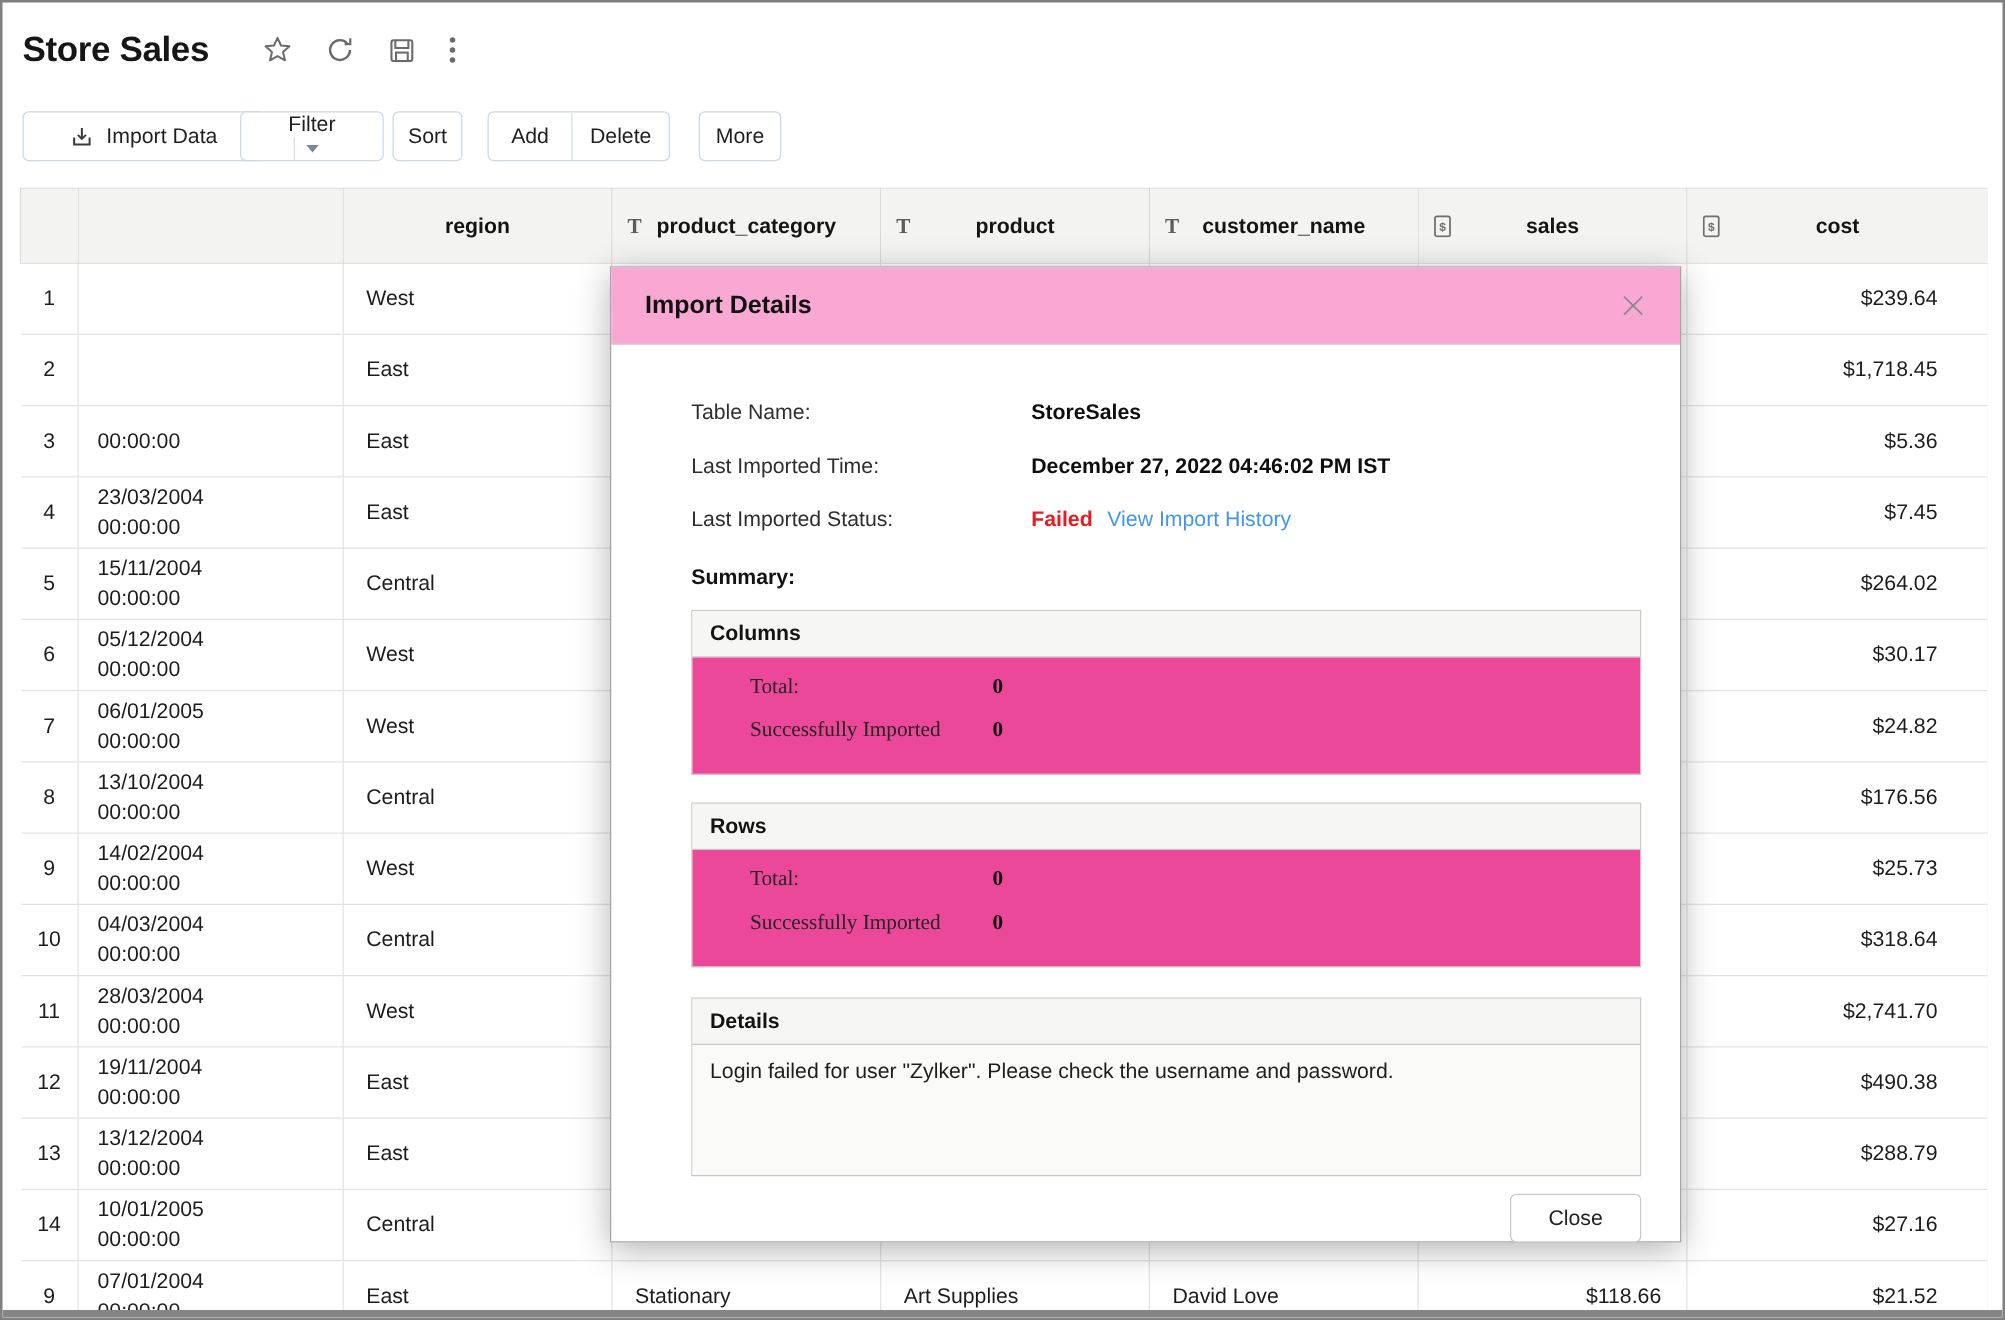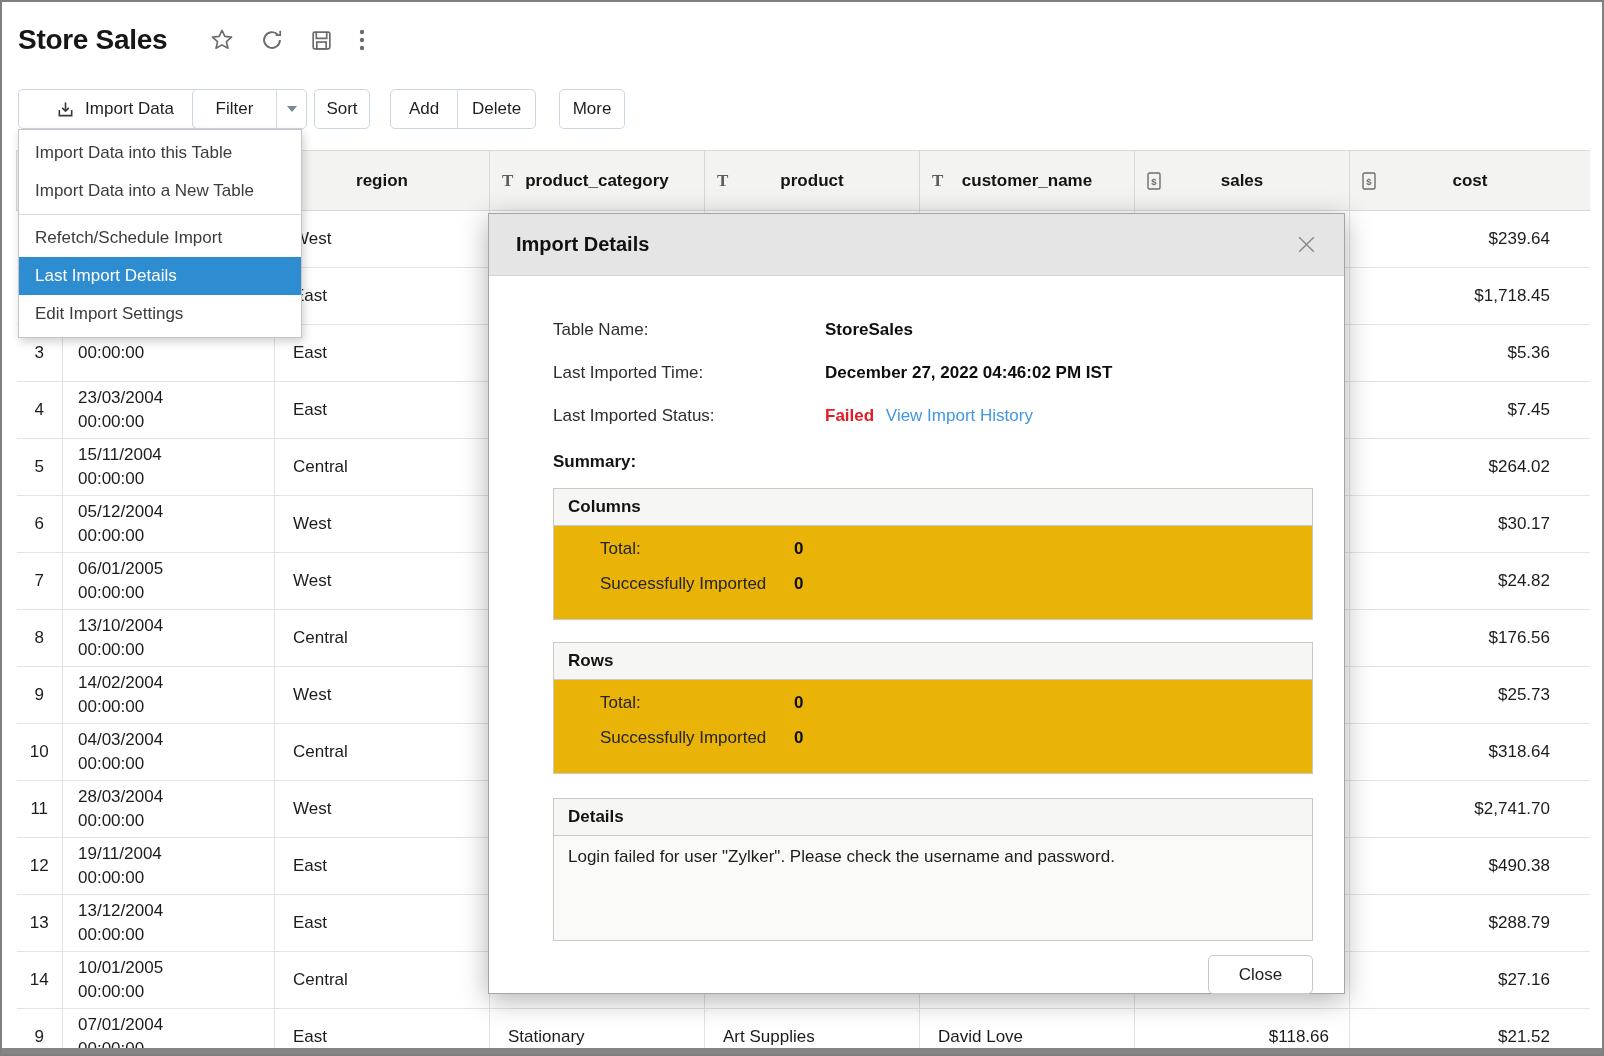--- a/index.html
+++ b/index.html
@@ -11,21 +11,21 @@
   .page-title { font-size:28px; font-weight:800; color:#161616; letter-spacing:-0.3px; }
   .header-icons { display:flex; align-items:center; gap:24px; margin-left:42px; }
   .hicon { display:inline-flex; align-items:center; cursor:pointer; }
 
   
   .toolbar { position:absolute; top:87px; left:0; height:40px; width:100%; }
   .tbtn, .tgroup { position:absolute; top:0; height:40px; background:#fff; border:1px solid #ccd7e4;
     border-radius:5px; display:flex; align-items:center; justify-content:center;
     font-size:17px; color:#1f1f1f; cursor:pointer; }
   .btn-import { left:16px; width:194px; gap:10px; }
-  .btn-filter { left:190px; width:115px; padding:0; }
+  .btn-filter { left:190px; width:115px; padding:0;flex-direction:column; }
   .btn-filter .flabel { flex:1; text-align:center; }
   .btn-filter .fcaret-zone { width:30px; height:100%; display:flex; align-items:center; justify-content:center; border-left:1px solid #d4dde8; }
   .caret-down { width:0; height:0; border-left:5px solid transparent; border-right:5px solid transparent; border-top:6px solid #7a8699; }
   .btn-sort { left:312px; width:56px; }
   .grp-add-delete { left:388px; width:146px; padding:0; }
   .grp-add-delete .gbtn { height:100%; display:flex; align-items:center; justify-content:center; }
   .grp-add-delete .gbtn.add { width:68px; border-right:1px solid #d4dde8; }
   .grp-add-delete .gbtn.del { width:78px; }
   .btn-more { left:557px; width:66px; }
 
@@ -48,35 +48,35 @@
   
   .import-menu { position:absolute; left:16px; top:127px; width:284px; background:#fff;
     border:1px solid #c6c6c6; box-shadow:2px 4px 9px rgba(0,0,0,.18); padding:4px 0; z-index:40; }
   .menu-item { height:38px; line-height:38px; padding:0 16px; font-size:17px; color:#3c3c3c; cursor:pointer; white-space:nowrap; }
   .menu-item.selected { background:#2E8CD1; color:#fff; }
   .menu-divider { border-top:1px solid #dcdcda; margin:4px 0; }
 
   
   .modal { position:absolute; left:486px; top:211px; width:857px; height:781px; background:#fff;
     border:1px solid #a5a5a5; box-shadow:0 6px 26px rgba(0,0,0,.3); z-index:50; }
-  .modal-header { height:62px; background:#e5e5e5; border-bottom:1px solid #d4d4d2;
+  .modal-header { height:62px; background:#f9a8d4; border-bottom:1px solid #d4d4d2;
     display:flex; align-items:center; padding:0 24px 0 27px; }
   .modal-title { font-size:20px; font-weight:bold; color:#111; flex:1; }
   .modal-close { cursor:pointer; display:inline-flex; }
   .modal-body { padding:44px 33px 0 64px; }
   .field-row { display:flex; margin-bottom:23px; font-size:17px; }
   .field-label { width:272px; color:#2e2e2e; }
   .field-value { font-weight:bold; color:#0e0e0e; }
   .failed { color:#E81A22; font-weight:bold; }
   .link { color:#4197E5; text-decoration:none; font-weight:normal; margin-left:7px; cursor:pointer; }
   .summary-label { font-size:17px; font-weight:bold; color:#131313; margin-top:26px; }
   .sum-box { border:1px solid #c9c9c7; margin-top:16px; width:760px; }
   .sum-box + .sum-box { margin-top:22px; }
   .sum-box-header { background:#f6f6f4; border-bottom:1px solid #c9c9c7; padding:8px 14px; font-size:17px; font-weight:bold; color:#131313; }
-  .sum-box-body { background:#eab308; padding:13px 14px 10px 46px; }
+  .sum-box-body { background:#ec4899; padding:13px 14px 10px 46px;font-family:Liberation Serif, serif; }
   .sum-row { display:flex; font-size:17px; color:#242424; margin-bottom:15px; }
   .sum-label { width:194px; }
   .sum-value { font-weight:bold; color:#0e0e0e; }
   .details-box { border:1px solid #c9c9c7; margin-top:24px; width:760px; }
   .details-body { background:#fafaf8; padding:11px 14px; min-height:104px; font-size:17px; color:#1d1d1d; }
   .close-row { width:760px; display:flex; justify-content:flex-end; margin-top:14px; }
   .close-btn { width:105px; height:39px; background:#fff; border:1px solid #c9c9c7; border-radius:5px;
     font-size:17px; color:#222; cursor:pointer; font-family:inherit; }
 
   .bottom-bar { position:absolute; left:0; right:0; bottom:0; height:6px; background:#858585; z-index:60; }
@@ -373,28 +373,20 @@
             <td class="textcell">Stationary</td>
             <td class="textcell">Art Supplies</td>
             <td class="textcell">David Love</td>
             <td class="money">$118.66</td>
             <td class="money cost">$21.52</td>
           </tr>
         </tbody>
       </table>
   </div>
 
-  <div class="import-menu">
-    <div class="menu-item">Import Data into this Table</div>
-    <div class="menu-item">Import Data into a New Table</div>
-    <div class="menu-divider"></div>
-    <div class="menu-item">Refetch/Schedule Import</div>
-    <div class="menu-item selected">Last Import Details</div>
-    <div class="menu-item">Edit Import Settings</div>
-  </div>
 
   <div class="modal">
     <div class="modal-header">
       <div class="modal-title">Import Details</div>
       <span class="modal-close">
         <svg width="27" height="27" viewBox="0 0 26 26">
             <path d="M6 6l14 14M20 6L6 20" stroke="#8a8a8a" stroke-width="1.4" fill="none"></path>
           </svg>
       </span>
     </div>

